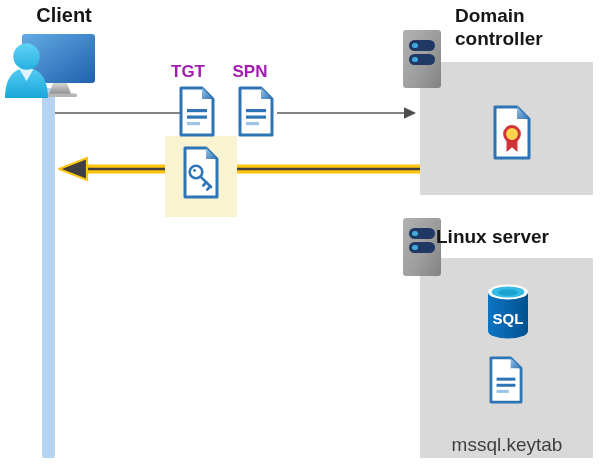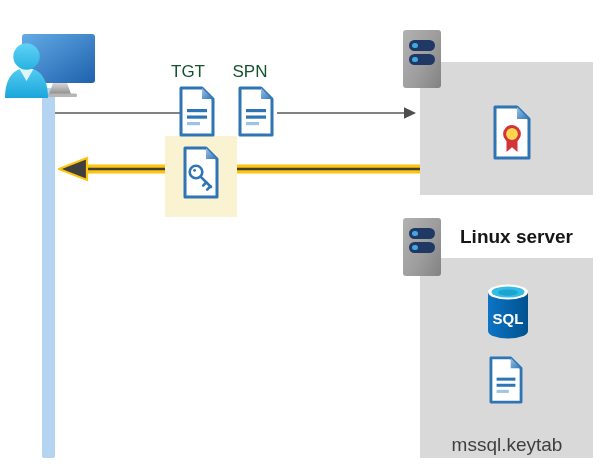--- a/index.html
+++ b/index.html
@@ -6,22 +6,22 @@
   .canvas {
     position:relative; width:600px; height:468px; background:#ffffff;
     font-family:"Liberation Sans", sans-serif; overflow:hidden;
   }
   .abs { position:absolute; }
 
   
   .title { font-weight:700; color:#161616; }
   .client-label  { left:22px; top:4px; width:84px; font-size:20px; text-align:center; }
   .dc-label      { left:455px; top:4px; width:104px; font-size:19px; line-height:23px; }
-  .linux-label   { left:460px; top:226px; font-size:19px; white-space:nowrap; }
-  .ticket-label  { font-size:17px; color:#14532d; text-align:center; width:46px; top:62px; }
+  .linux-label   { left:436px; top:226px; font-size:19px; white-space:nowrap; }
+  .ticket-label  { font-size:17px; color:#a21caf; text-align:center; width:46px; top:62px;font-weight:bold; }
   .tgt-label { left:165px; }
   .spn-label { left:227px; }
   .keytab-label  { left:425px; top:434px; width:164px; text-align:center; font-size:19px; color:#3f3f3f; }
 
   
   .lifeline { left:42px; top:88px; width:13px; height:370px; background:#b4d4f2; border-radius:2px; }
   .panel { background:#d9d9d9; width:173px; }
   .dc-panel    { left:420px; top:62px;  height:133px; }
   .linux-panel { left:420px; top:258px; height:200px; }
   .highlight-box { left:165px; top:136px; width:72px; height:81px; background:#faf3d1; }
@@ -101,20 +101,21 @@
           <stop offset="1" stop-color="#2e75b6"></stop>
       </linearGradient>
     </defs>
     <path d="M3 2 H24 L35 13 V49 H3 Z" fill="#ffffff" stroke="#2e75b6" stroke-width="3" stroke-linejoin="round"></path>
     <path d="M24 2 V13 H35 Z" fill="url(#foldS)"></path>
     <rect x="9" y="23" width="20" height="3.2" fill="#2e75b6"></rect>
     <rect x="9" y="29.5" width="20" height="3.2" fill="#2e75b6"></rect>
     <rect x="9" y="36" width="13" height="3.2" fill="#9dc3e6"></rect>
   </svg>
 
+  <div class="abs title client-label">Client</div>
   <svg class="abs" style="left:3px; top:32px;" width="112" height="66" viewBox="0 0 112 66">
     <defs>
       <linearGradient id="monG" x1="0" y1="0" x2="1" y2="1">
         <stop offset="0" stop-color="#63abe5"></stop>
           <stop offset="1" stop-color="#1e61ad"></stop>
       </linearGradient>
       <linearGradient id="stdG" x1="0" y1="0" x2="0" y2="1">
         <stop offset="0" stop-color="#d8d8d8"></stop>
           <stop offset="1" stop-color="#8f8f8f"></stop>
       </linearGradient>
@@ -136,20 +137,21 @@
   </svg>
 
   <div class="abs server dc-server">
     <div class="bar bar1">
         <div class="dot"></div>
       </div>
     <div class="bar bar2">
         <div class="dot"></div>
       </div>
   </div>
+  <div class="abs title dc-label">Domain controller</div>
 
   <svg class="abs" style="left:492px; top:105px;" width="40" height="55" viewBox="0 0 40 55">
     <defs>
       <linearGradient id="foldC" x1="0" y1="0" x2="1" y2="1">
         <stop offset="0" stop-color="#9dc3e6"></stop>
           <stop offset="1" stop-color="#2e75b6"></stop>
       </linearGradient>
     </defs>
     <path d="M3 2 H25 L37 14 V53 H3 Z" fill="#ffffff" stroke="#2e75b6" stroke-width="3" stroke-linejoin="round"></path>
     <path d="M25 2 V14 H37 Z" fill="url(#foldC)"></path>

